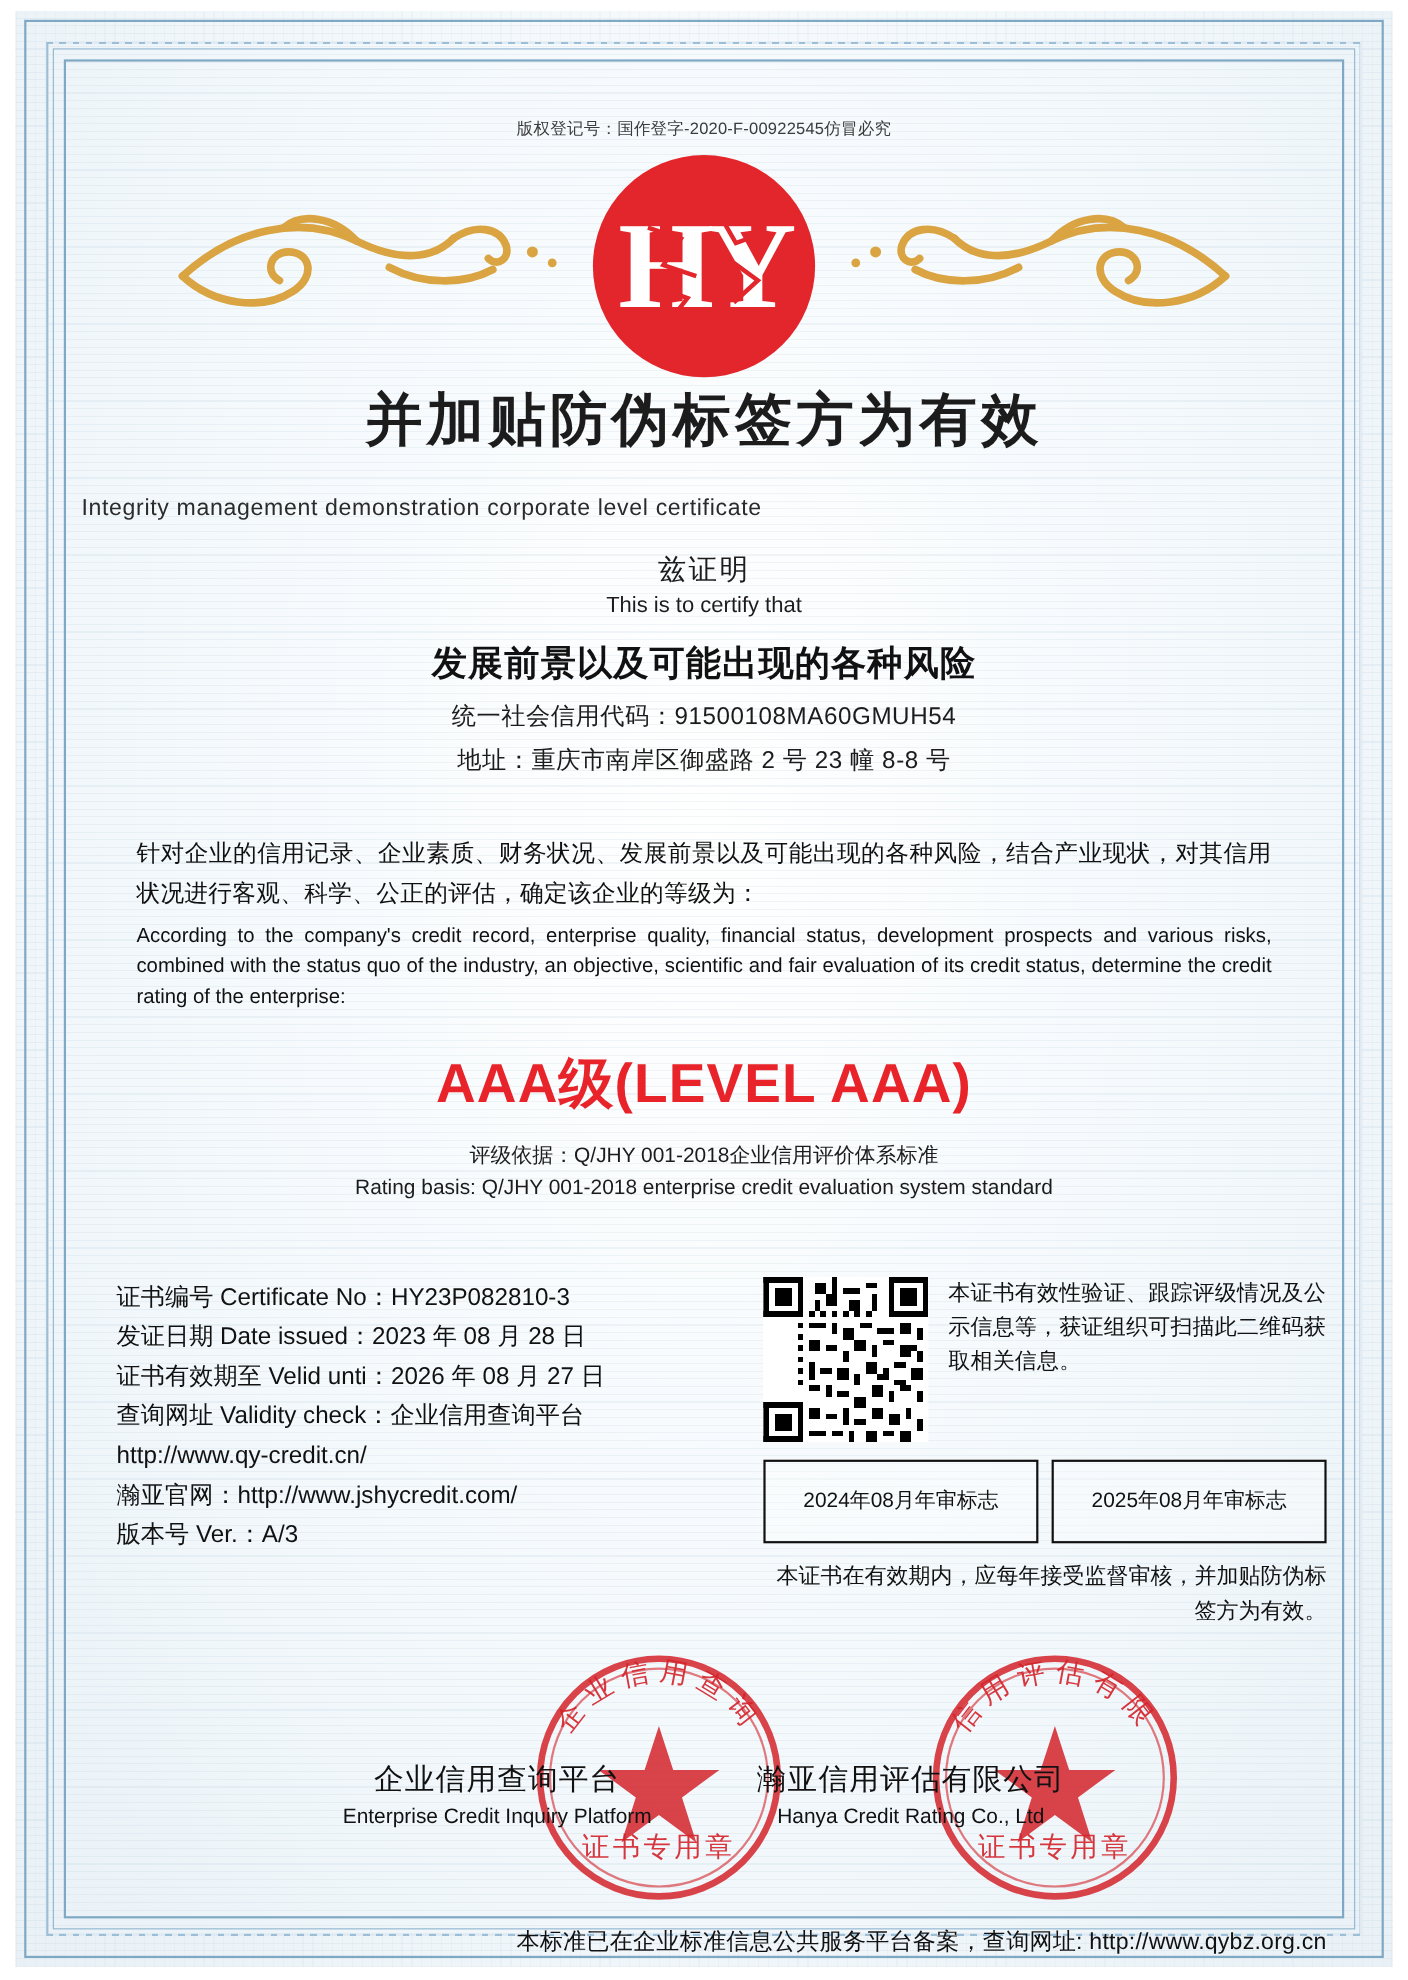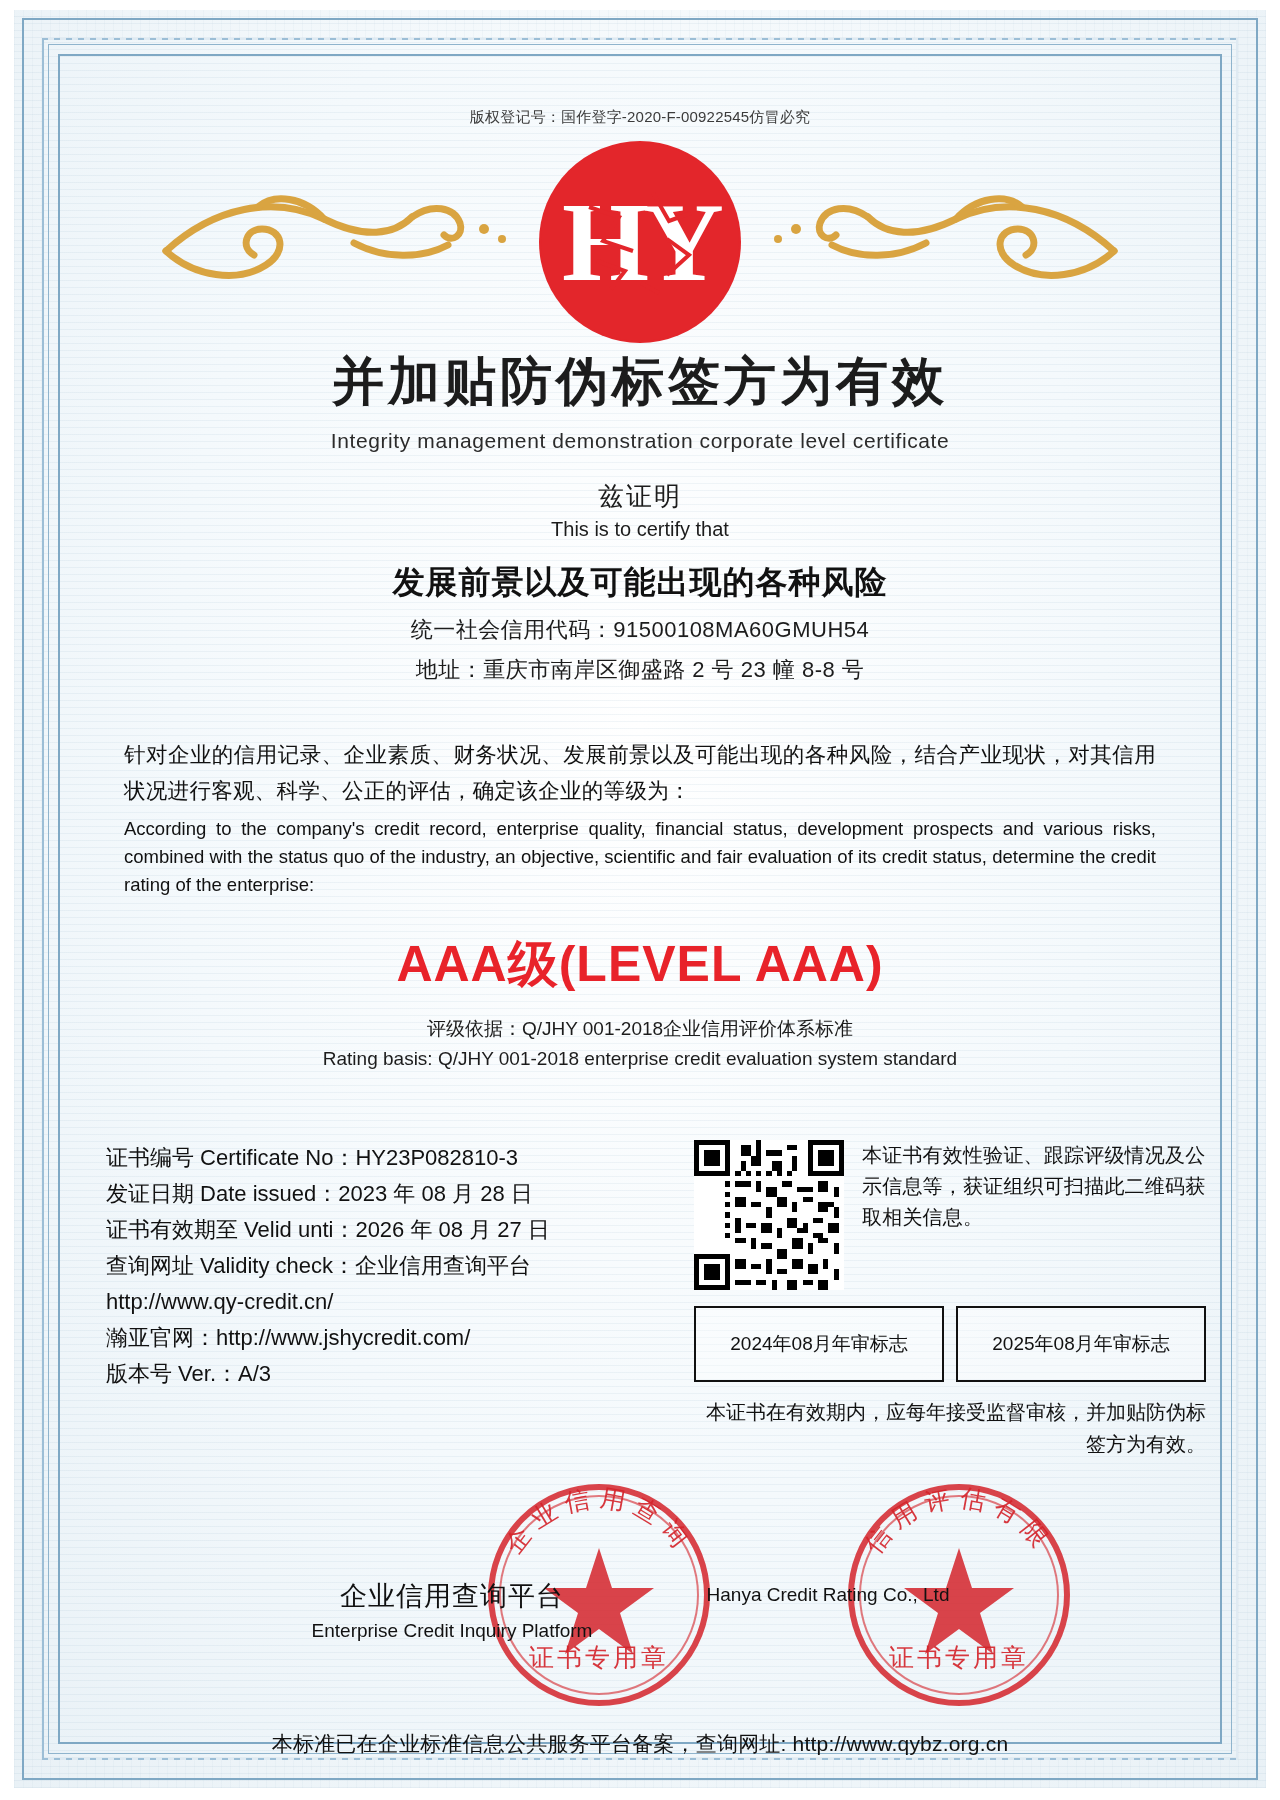--- a/index.html
+++ b/index.html
@@ -138,25 +138,24 @@
   .title-cn {
     text-align: center;
     font-family: "Liberation Serif", serif;
     font-weight: 700;
     font-size: 52px;
     letter-spacing: 4px;
     color: #1c1c1c;
     margin-top: 4px;
   }
   .title-en {
-    text-align: center;
     font-size: 21px;
     letter-spacing: .6px;
     color: #2b2b2b;
-    margin-top: 12px;
+    margin-top: 33px;
   }
   .certify-cn {
     text-align: center;
     font-size: 26px;
     color: #1c1c1c;
     margin-top: 26px;
     letter-spacing: 2px;
   }
   .certify-en {
     text-align: center;
@@ -321,21 +320,21 @@
     letter-spacing: 1px;
   }
   .org .en {
     font-size: 19px;
     color: #111;
     margin-top: 6px;
   }
 
   
   .footer {
-    text-align: center;
+    text-align: right;
     font-size: 21px;
     color: #111;
     margin-top: 10px;
     letter-spacing: .2px;
   }
 </style>
 </head>
 <body>
 
 <div class="page">
@@ -591,20 +590,21 @@
           </text>
           <text x="125" y="196" font-size="25" fill="#d4232a" text-anchor="middle" font-family="Liberation Serif, serif" letter-spacing="3" opacity="0.9">证书专用章</text>
         </svg>
 
         <div class="org-names">
           <div class="org">
             <div class="cn">企业信用查询平台</div>
             <div class="en">Enterprise Credit Inquiry Platform</div>
           </div>
           <div class="org">
+            <div class="cn">瀚亚信用评估有限公司</div>
             <div class="en">Hanya Credit Rating Co., Ltd</div>
           </div>
         </div>
       </div>
 
       <div class="footer">本标准已在企业标准信息公共服务平台备案，查询网址: http://www.qybz.org.cn</div>
 
     </div>
   </div>
 </div>

